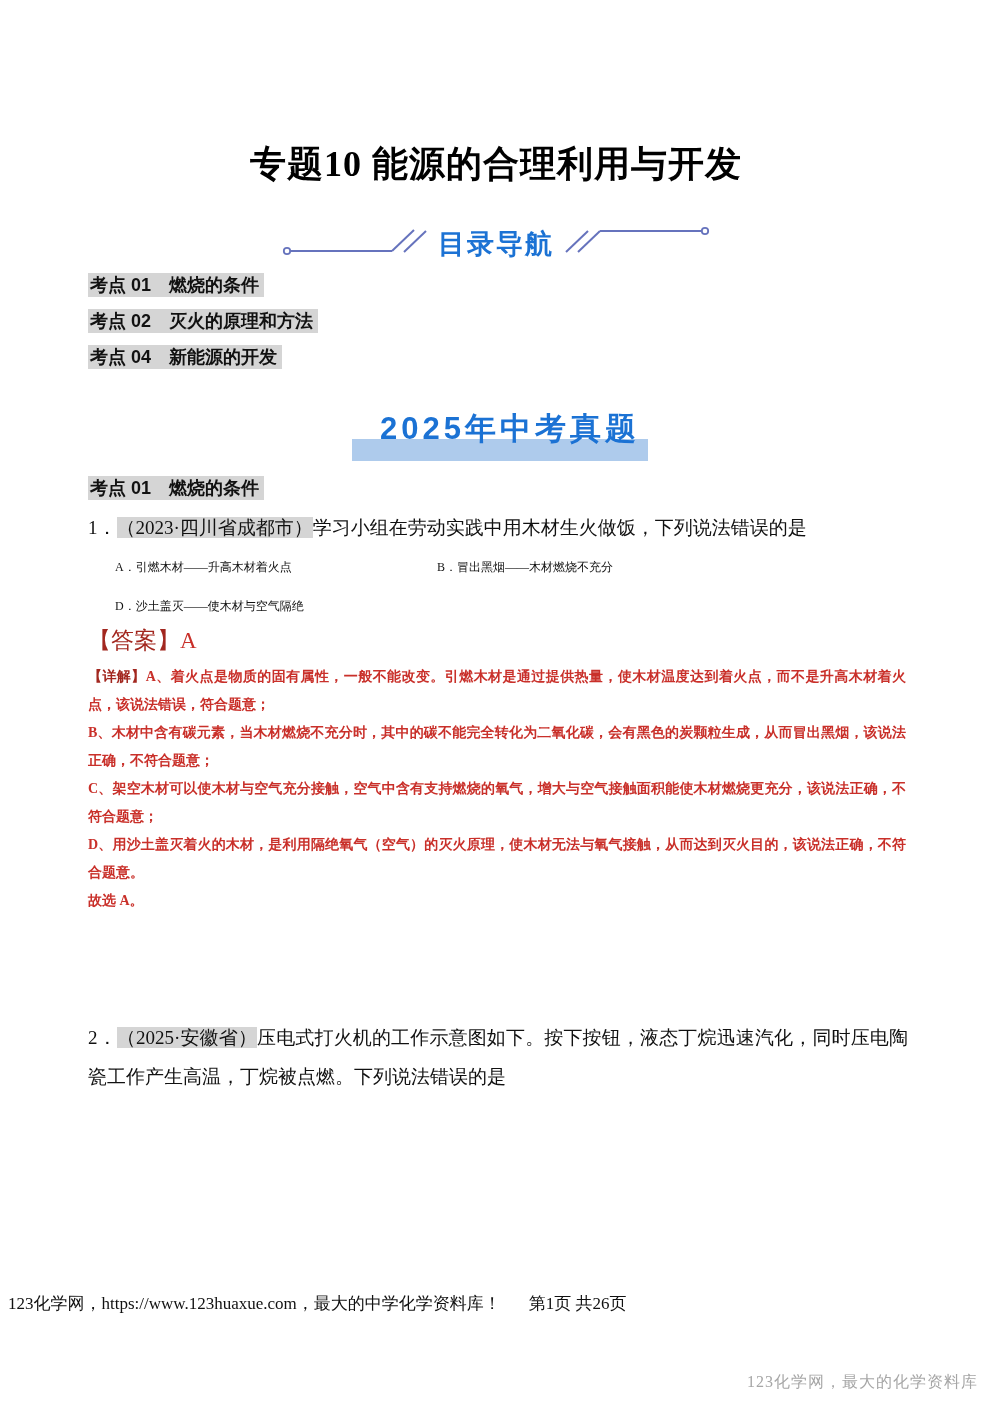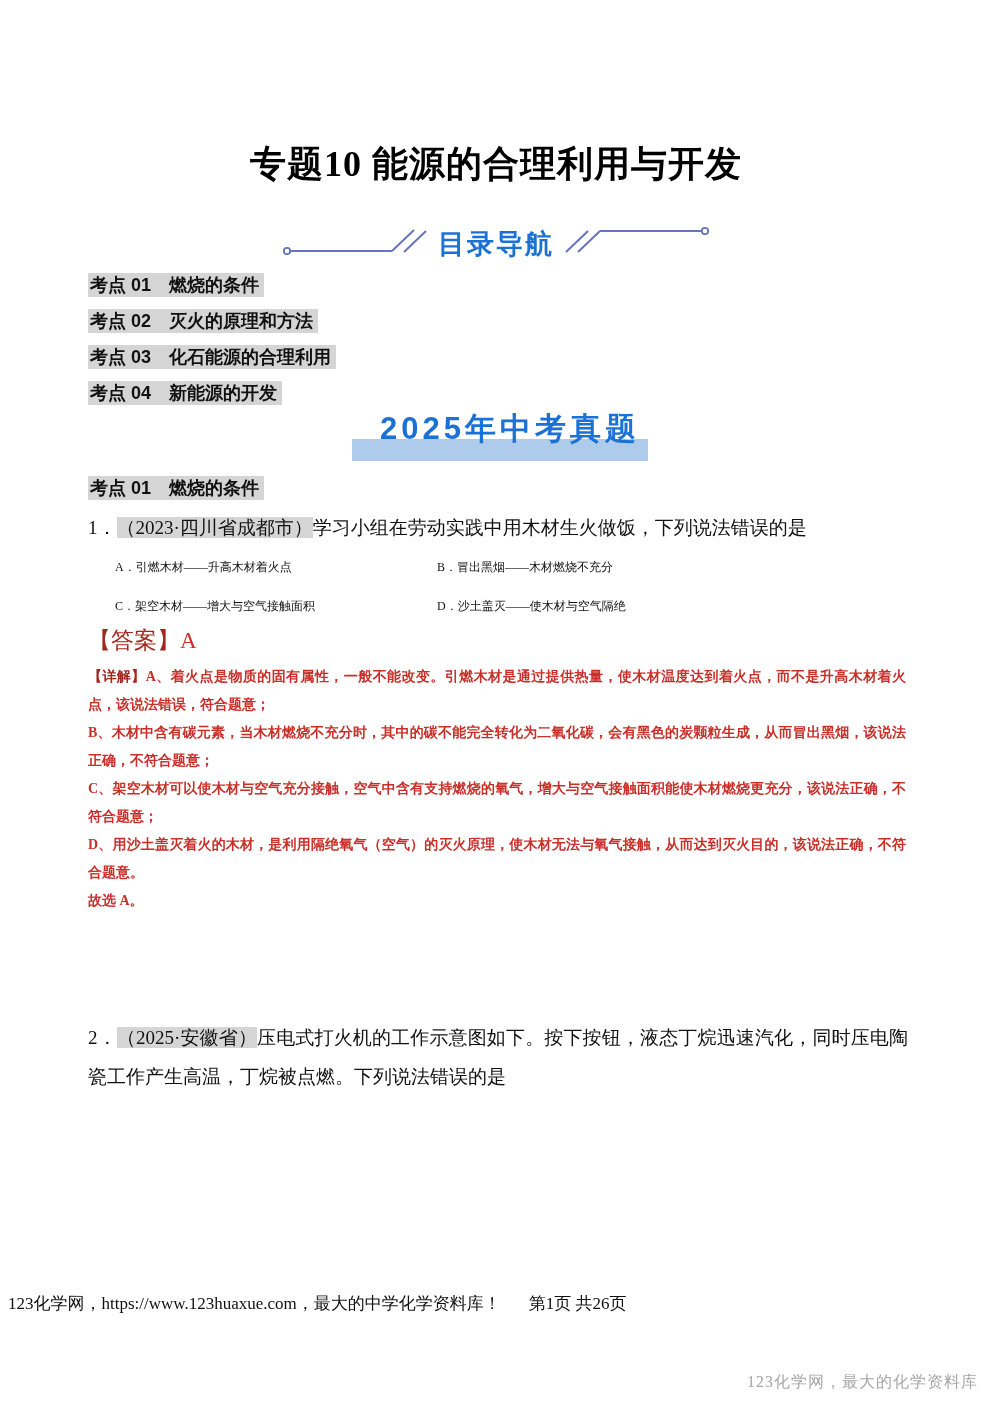--- a/index.html
+++ b/index.html
@@ -110,41 +110,39 @@
       <line x1="4" y1="34" x2="26" y2="13" stroke="#6673bd" stroke-width="2"></line>
       <line x1="16" y1="34" x2="38" y2="13" stroke="#6673bd" stroke-width="2"></line>
       <line x1="38" y1="13" x2="140" y2="13" stroke="#6673bd" stroke-width="2"></line>
       <circle cx="143" cy="13" r="3.2" fill="none" stroke="#6673bd" stroke-width="1.8"></circle>
     </svg>
   </div>
 
   <div class="toc">
     <div class="toc-item">考点 01　燃烧的条件</div>
     <div class="toc-item">考点 02　灭火的原理和方法</div>
-    <div class="toc-item">考点 03　化石能源的合理利用</div>
     <div class="toc-item">考点 04　新能源的开发</div>
   </div>
 
   <div class="exam-banner">
     <span class="exam-banner-inner">
       <span class="exam-banner-band"></span>
       <span class="exam-banner-text">2025年中考真题</span>
     </span>
   </div>
 
   <div class="section-header">考点 01　燃烧的条件</div>
 
   <div class="q1 q-stem">
     <span>1．</span><span class="src-tag">（2023·四川省成都市）</span><span>学习小组在劳动实践中用木材生火做饭，下列说法错误的是</span>
   </div>
 
   <div class="options">
     <div><span>A．</span><span>引燃木材——升高木材着火点</span></div>
     <div><span>B．</span><span>冒出黑烟——木材燃烧不充分</span></div>
-    <div><span>C．</span><span>架空木材——增大与空气接触面积</span></div>
     <div><span>D．</span><span>沙土盖灭——使木材与空气隔绝</span></div>
   </div>
 
   <div class="answer-line">
     <span class="marker">【答案】</span><span class="red">A</span>
   </div>
 
   <div class="details">
     <p><span class="marker">【详解】</span><span>A、着火点是物质的固有属性，一般不能改变。引燃木材是通过提供热量，使木材温度达到着火点，而不是升高木材着火点，该说法错误，符合题意；</span></p>
     <p>B、木材中含有碳元素，当木材燃烧不充分时，其中的碳不能完全转化为二氧化碳，会有黑色的炭颗粒生成，从而冒出黑烟，该说法正确，不符合题意；</p>

